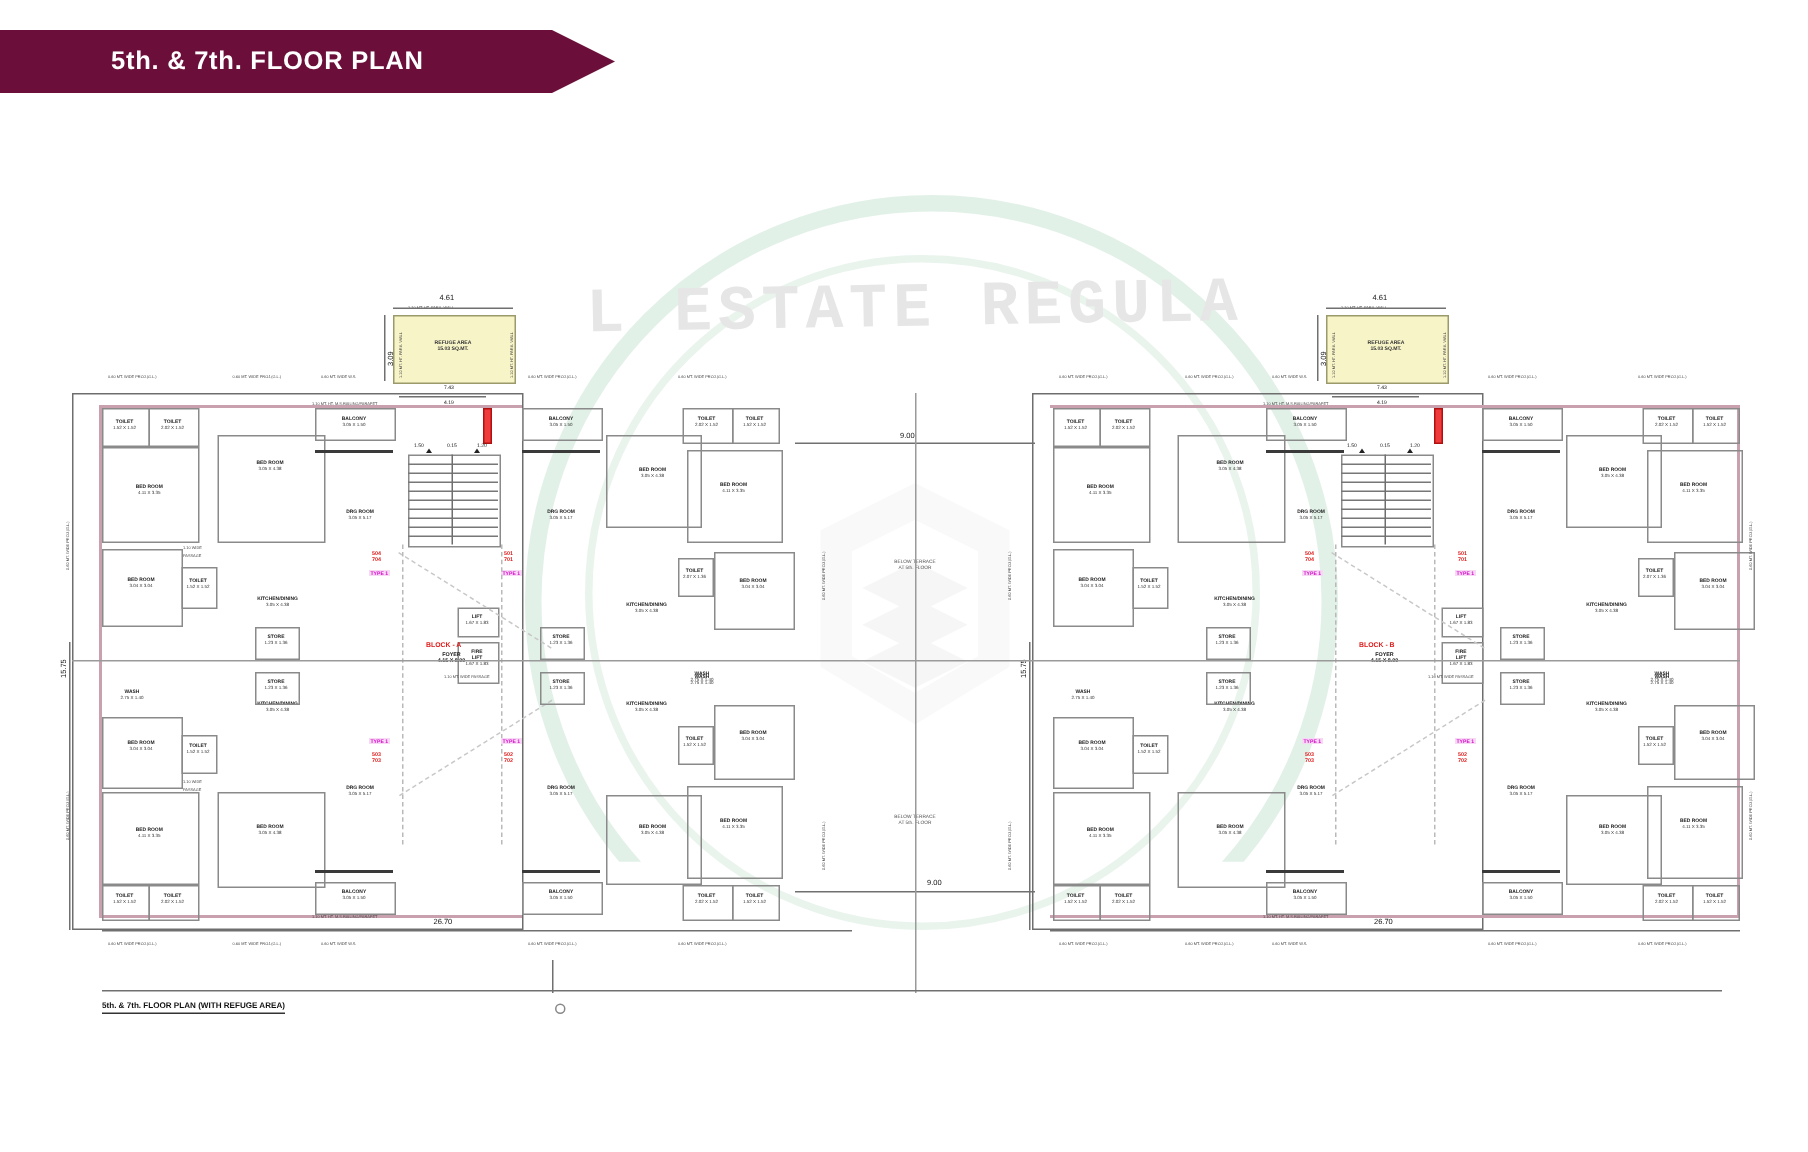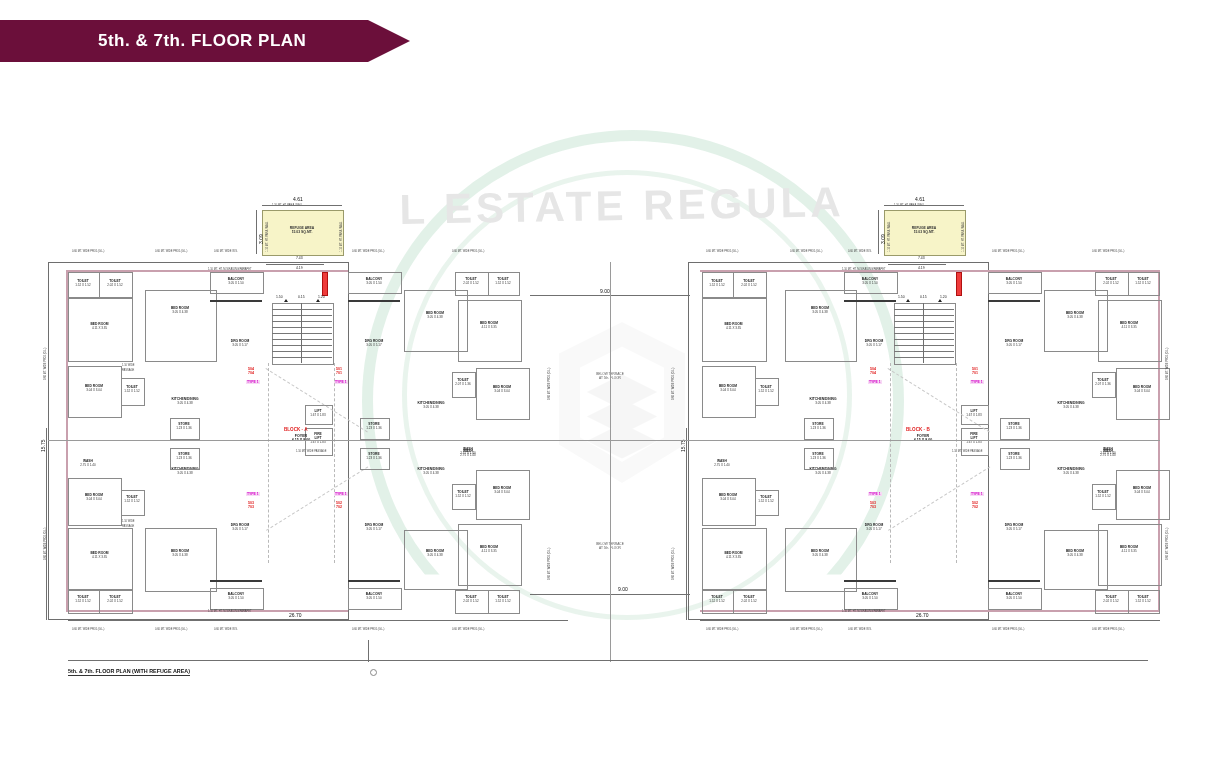--- a/index.html
+++ b/index.html
@@ -2,26 +2,26 @@
 <html><head>
 <meta charset="utf-8">
 <style>
   html,body{margin:0;padding:0;background:#ffffff;}
   body{width:1205px;height:768px;position:relative;overflow:hidden;
        font-family:"Liberation Sans",sans-serif;color:#1a1a1a;}
 
   
   #header-ribbon{position:absolute;left:0;top:20px;width:410px;height:42px;
       background:#6b0f3a;color:#fff;display:flex;align-items:center;
-      clip-path:polygon(0 0, 368px 0, 410px 50%, 368px 100%, 0 100%);padding-left:24px;}
+      clip-path:polygon(0 0, 368px 0, 410px 50%, 368px 100%, 0 100%);}
   #header-ribbon .title{padding-left:74px;font-size:17px;font-weight:bold;letter-spacing:.5px;}
 
   
-  #watermark{position:absolute;left:362px;top:130px;width:520px;height:560px;
-      pointer-events:none;}
+  #watermark{position:absolute;left:350px;top:130px;width:520px;height:560px;
+      pointer-events:none;font-family:Liberation Mono, monospace;}
   #watermark .arc{position:absolute;left:0;top:0;width:520px;height:520px;
       border:11px solid #d8ece0;border-radius:50%;
       clip-path:polygon(0 0,100% 0,100% 82%,0 82%);opacity:.75;}
   #watermark .arc2{position:absolute;left:40px;top:40px;width:440px;height:440px;
       border:5px solid #e4f1e8;border-radius:50%;opacity:.8;}
   #wm-text-top{position:absolute;left:10px;top:52px;width:500px;text-align:center;
       font-size:42px;font-weight:bold;color:#e6e6e6;letter-spacing:4px;
       transform:rotate(-1deg);white-space:nowrap;}
   #wm-text-bottom{position:absolute;left:90px;top:480px;width:340px;text-align:center;
       font-size:40px;font-weight:bold;color:#e9e9e9;letter-spacing:6px;}

